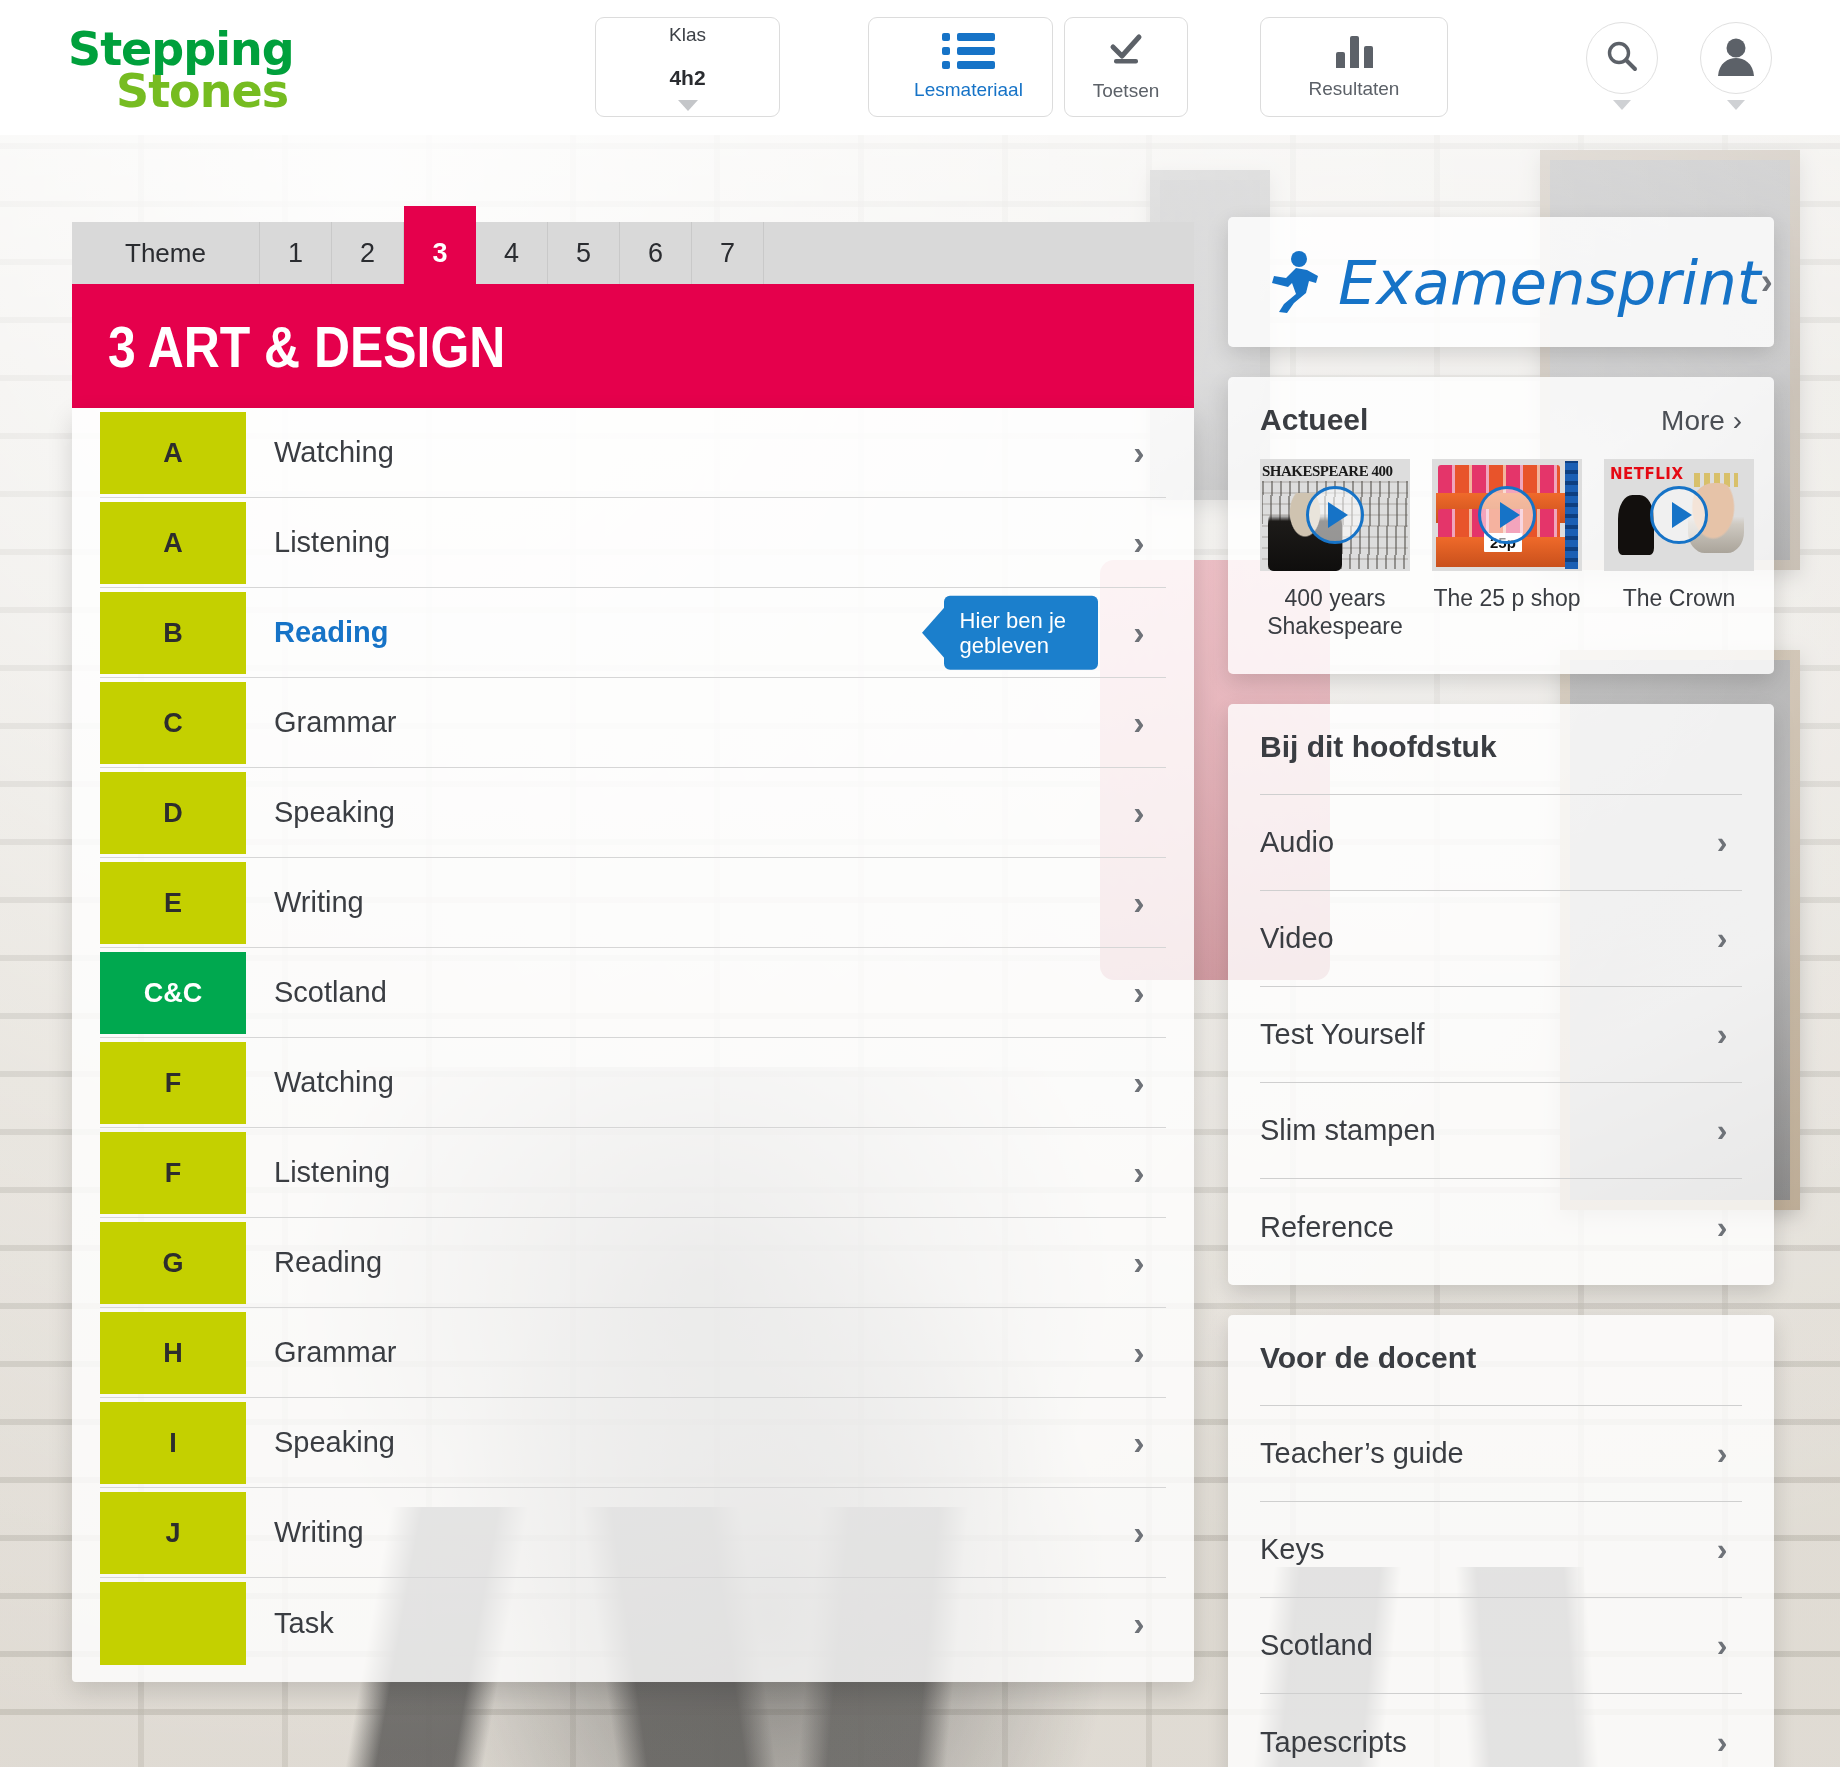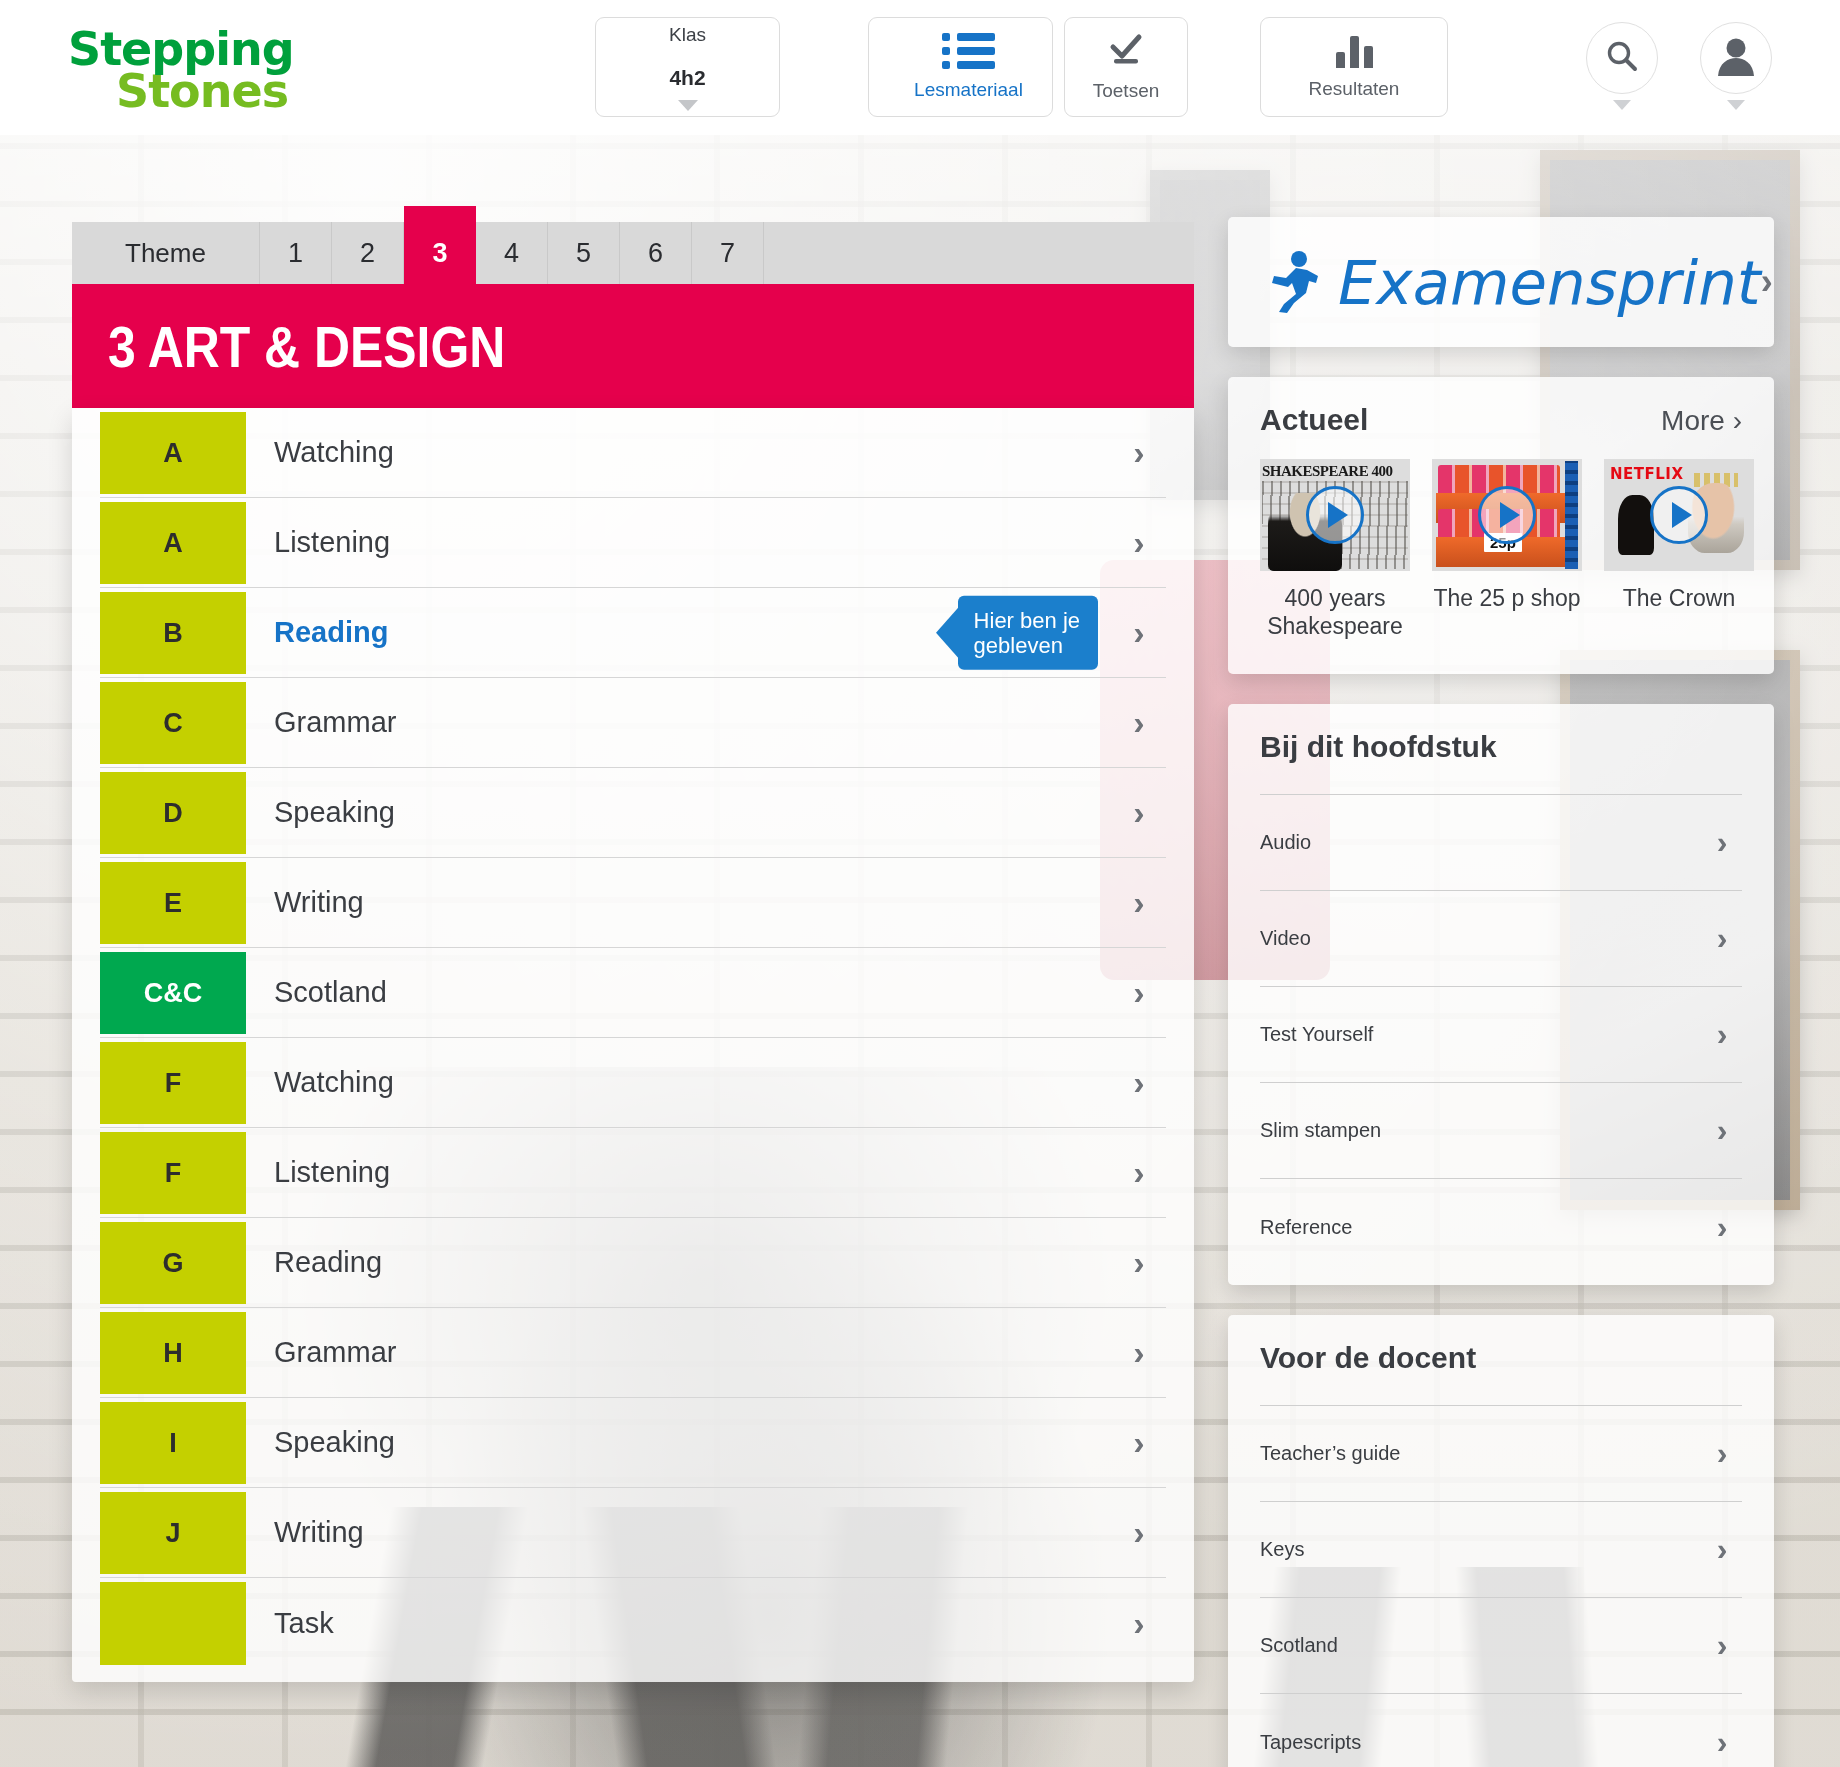--- a/index.html
+++ b/index.html
@@ -285,21 +285,21 @@
     font-weight: bold;
   }
   .tooltip {
     position: absolute;
     right: 68px; top: 50%;
     transform: translateY(-50%);
     background: #1b7fcc;
     color: #fff;
     font-size: 22px;
     line-height: 1.15;
-    padding: 12px 18px 12px 16px;
+    padding: 12px 32px 12px 16px;
     border-radius: 6px;
     white-space: pre-line;
     text-align: left;
   }
   .tooltip::before {
     content: "";
     position: absolute;
     left: -22px; top: 50%;
     transform: translateY(-50%);
     border-top: 26px solid transparent;
@@ -463,21 +463,21 @@
     padding-bottom: 30px;
     border-bottom: 1px solid #cfcfcf;
   }
   .li-row {
     display: flex; align-items: center;
     height: 96px;
     border-bottom: 1px solid #cfcfcf;
     cursor: pointer;
   }
   .li-row:last-child { border-bottom: none; }
-  .li-row .txt { flex: 1; font-size: 20px; color: #3a3d42; }
+  .li-row .txt { flex: 1; font-size: 29px; color: #3a3d42; }
   .li-row .chev { font-size: 32px; color: #6e7278; width: 40px; text-align: right; }
 </style>
 </head>
 <body>
 
 <div id="wall">
   <div class="bricks"></div>
   <div class="frame f3"></div>
   <div class="redblob"></div>
   <div class="frame f1"></div>

